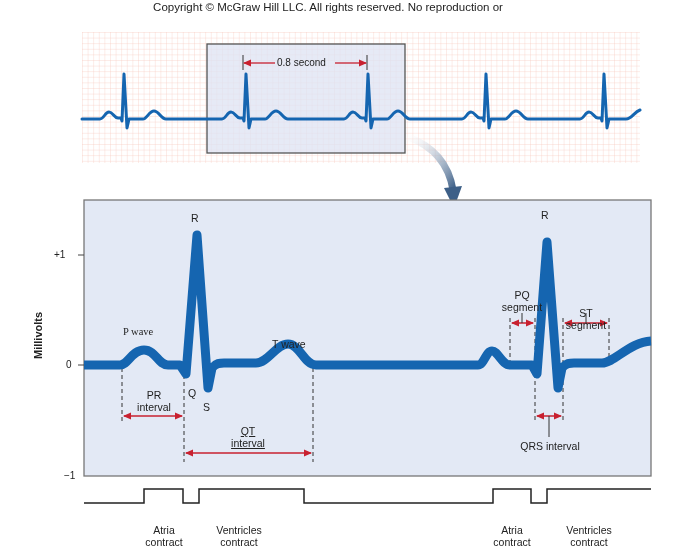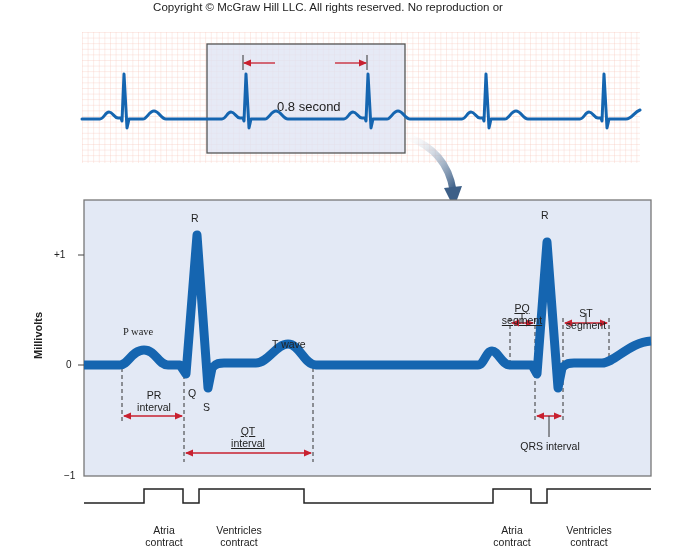--- a/index.html
+++ b/index.html
@@ -84,21 +84,21 @@
     <g stroke="#333" stroke-width="1">
       <line x1="522" y1="313" x2="522" y2="323"></line>
       <line x1="586" y1="313" x2="586" y2="323"></line>
       <line x1="549" y1="416" x2="549" y2="437"></line>
     </g>
   </g>
 
   <path fill="none" stroke="#222" stroke-width="1.5" d="M84 503 L144 503 L144 489 L183 489 L183 503 L199 503 L199 489 L304 489 L304 503 L493 503 L493 489 L531 489 L531 503 L547 503 L547 489 L651 489"></path>
 </svg>
 
-<div class="lbl" style="left:277px; top:57px; font-size:13px;margin-top:44px;">0.8 second</div>
+<div class="lbl" style="left:277px; top:57px; font-size:10px;">0.8 second</div>
 
 <div class="axis-title" style="left:12px; top:327px; width:52px;">Millivolts</div>
 <div class="lbl" style="left:54px; top:249px; font-size:10px;">+1</div>
 <div class="lbl" style="left:66px; top:359px; font-size:10px;">0</div>
 <div class="lbl" style="left:64px; top:470px; font-size:10px;">−1</div>
 
 <div class="lbl" style="left:191px; top:212px;">R</div>
 <div class="lbl" style="left:541px; top:209px;">R</div>
 <div class="lbl" style="left:123px; top:326px;font-family:Liberation Serif, serif;">P wave</div>
 <div class="lbl" style="left:272px; top:338px;">T wave</div>
@@ -106,21 +106,21 @@
 <div class="lbl" style="left:203px; top:401px;">S</div>
 
 <div class="lbl" style="left:128px; top:389px; width:52px;">
   <div>PR</div>
   <div>interval</div>
 </div>
 <div class="lbl" style="left:222px; top:425px; width:52px;text-decoration:underline;">
   <div>QT</div>
   <div>interval</div>
 </div>
-<div class="lbl" style="left:498px; top:302px; width:48px;text-decoration:underline;">
+<div class="lbl" style="left:498px; top:289px; width:48px;">
   <div>PQ</div>
   <div>segment</div>
 </div>
 <div class="lbl" style="left:561px; top:307px; width:50px;">
   <div>ST</div>
   <div>segment</div>
 </div>
 <div class="lbl" style="left:519px; top:440px; width:62px;">QRS interval</div>
 
 <div class="lbl" style="left:138px; top:524px; width:52px;">

